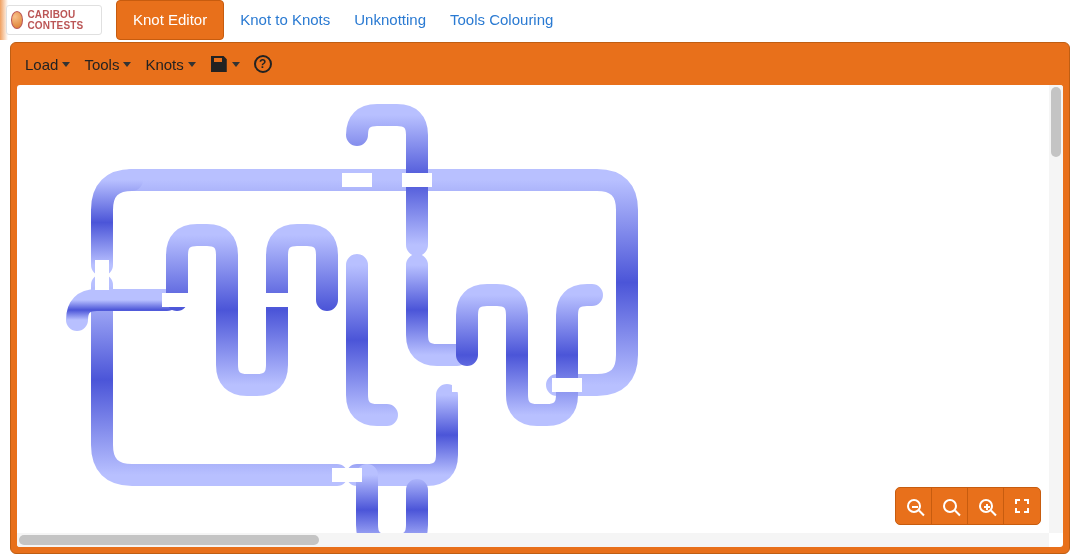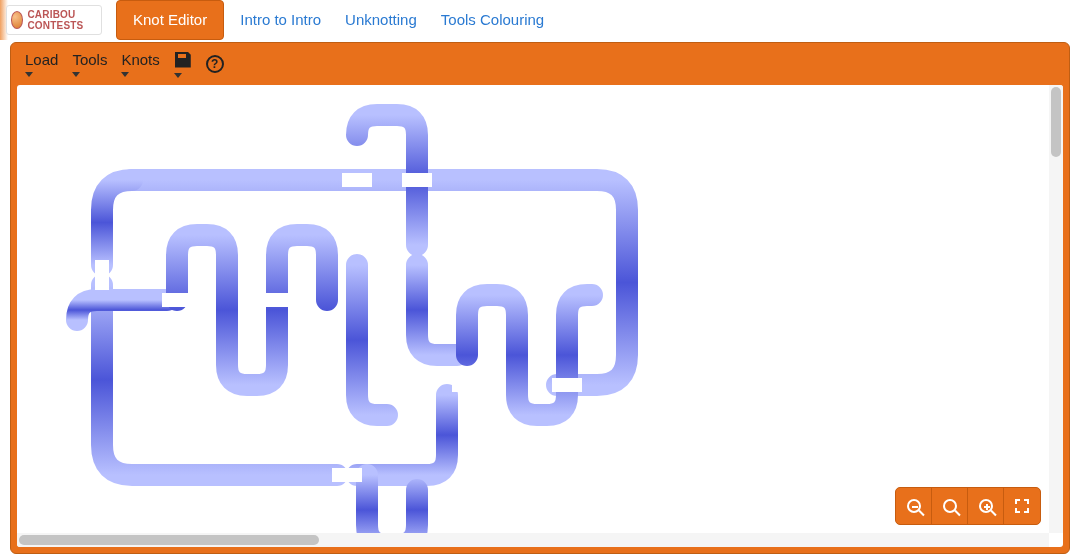--- a/index.html
+++ b/index.html
@@ -11,21 +11,21 @@
   .logo .globe { width:18px;height:18px;border-radius:50%;background:radial-gradient(circle at 30% 30%,#f9c08a,#d97a2a);margin-right:4px;border:1px solid #b55; }
   .tabs   { display:flex; gap:8px; margin-left:10px; align-items:center; }
   .tab    { font-size:15px; color:#2a7ad2; cursor:pointer; line-height:30px; padding:0 8px; }
   .tab.active { background:#e8701b; color:#fff; border:1px solid #c75c0f; border-radius:4px; padding:4px 16px; }
   
   
   .workspace { margin:2px 10px 0 10px; width:1060px; height:512px; background:#e8701b; border:1px solid #bf5e13; border-radius:6px; display:flex; flex-direction:column; position:relative; overflow:hidden; }
   
   
   .toolbar { display:flex; align-items:center; height:42px; padding:0 14px; gap:14px; color:#222; font-size:15px; }
-  .tbtn    { display:flex; align-items:flex-start; gap:4px; cursor:pointer;flex-direction:column; }
+  .tbtn    { display:flex; align-items:center; gap:4px; cursor:pointer; }
   .caret   { width:0;height:0;border-left:4px solid transparent;border-right:4px solid transparent;border-top:5px solid #333; }
   .ticon   { width:18px;height:18px; display:flex;align-items:center;justify-content:center; }
   .save    { width:16px;height:16px;background:#222;clip-path:polygon(0 0,80% 0,100% 20%,100% 100%,0 100%);position:relative; }
   .save::after{content:"";position:absolute;left:3px;top:2px;width:8px;height:4px;background:#e8701b;}
   .help    { width:18px;height:18px;border:2px solid #222;border-radius:50%;display:flex;align-items:center;justify-content:center;font-size:12px;font-weight:700; }
   
   
   .canvaswrap{ flex:1; margin:0 6px 6px 6px; background:#fff; border-radius:3px; position:relative; overflow:hidden; }
   .vscroll{ position:absolute;right:0;top:0;bottom:14px;width:14px;background:#f5f5f5; }
   .vscroll .thumb{ position:absolute;left:2px;right:2px;top:2px;height:70px;background:#c4c4c4;border-radius:6px; }
@@ -54,21 +54,21 @@
 </head>
 <body>
 
 <div class="topbar">
   <div class="logo">
     <div class="globe"></div>
     <span>CARIBOU CONTESTS</span>
   </div>
   <div class="tabs">
     <div class="tab active"><span>Knot Editor</span></div>
-    <div class="tab"><span>Intro to Intro</span></div>
+    <div class="tab"><span>Knot to Knots</span></div>
     <div class="tab"><span>Unknotting</span></div>
     <div class="tab"><span>Tools Colouring</span></div>
   </div>
 </div>
 
 <div class="workspace">
   <div class="toolbar">
     <div class="tbtn">
         <span>Load</span>
         <span class="caret"></span>

